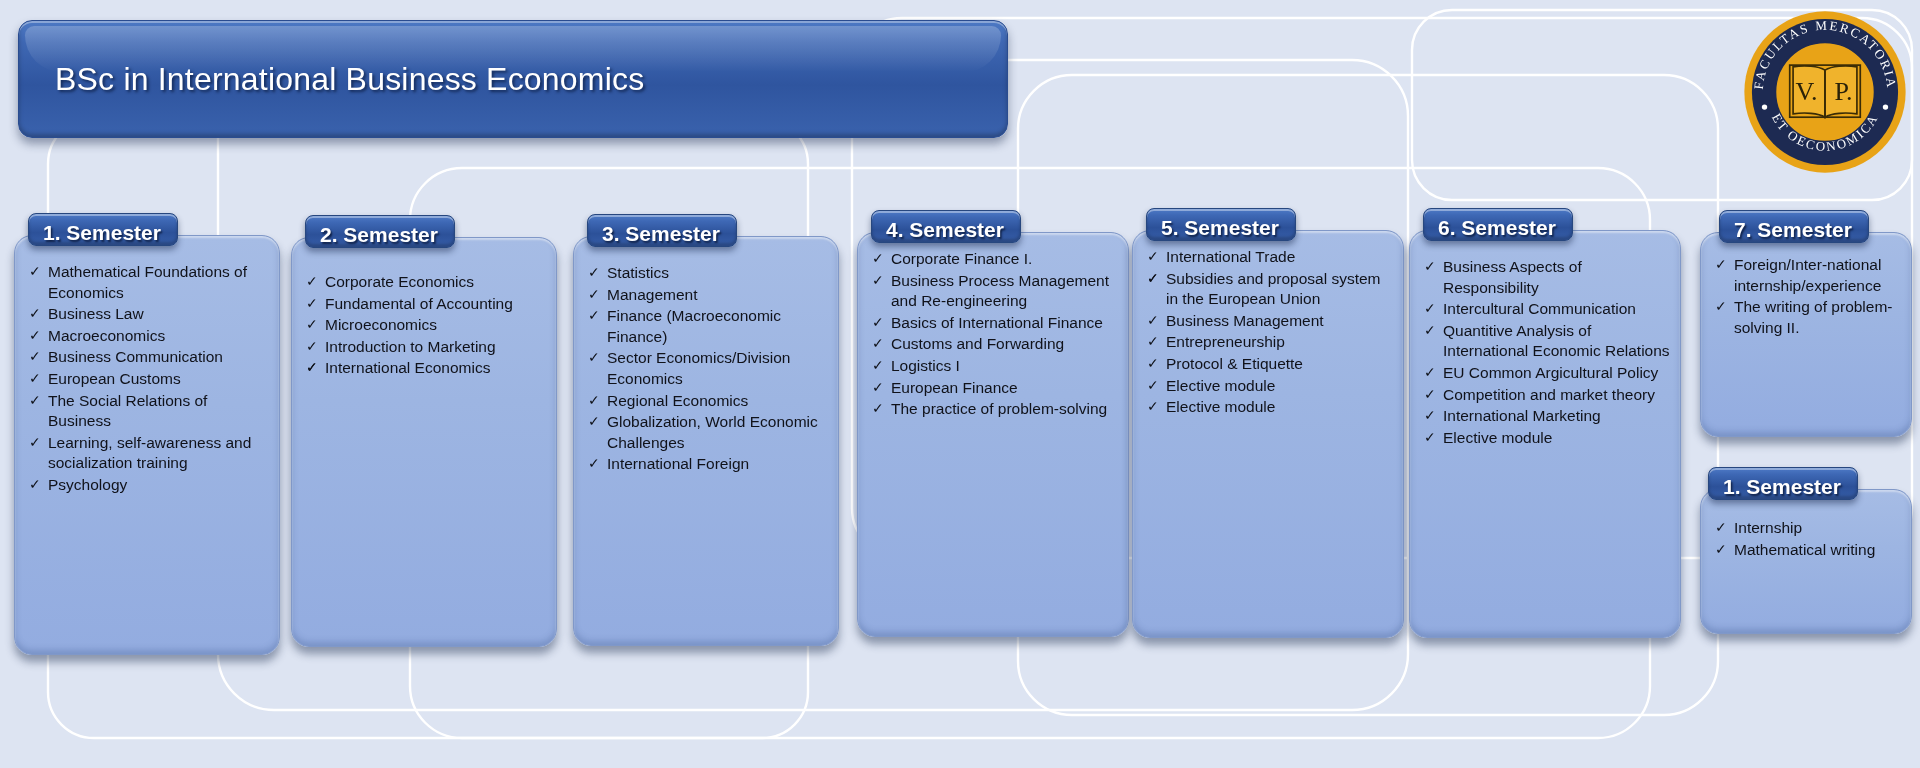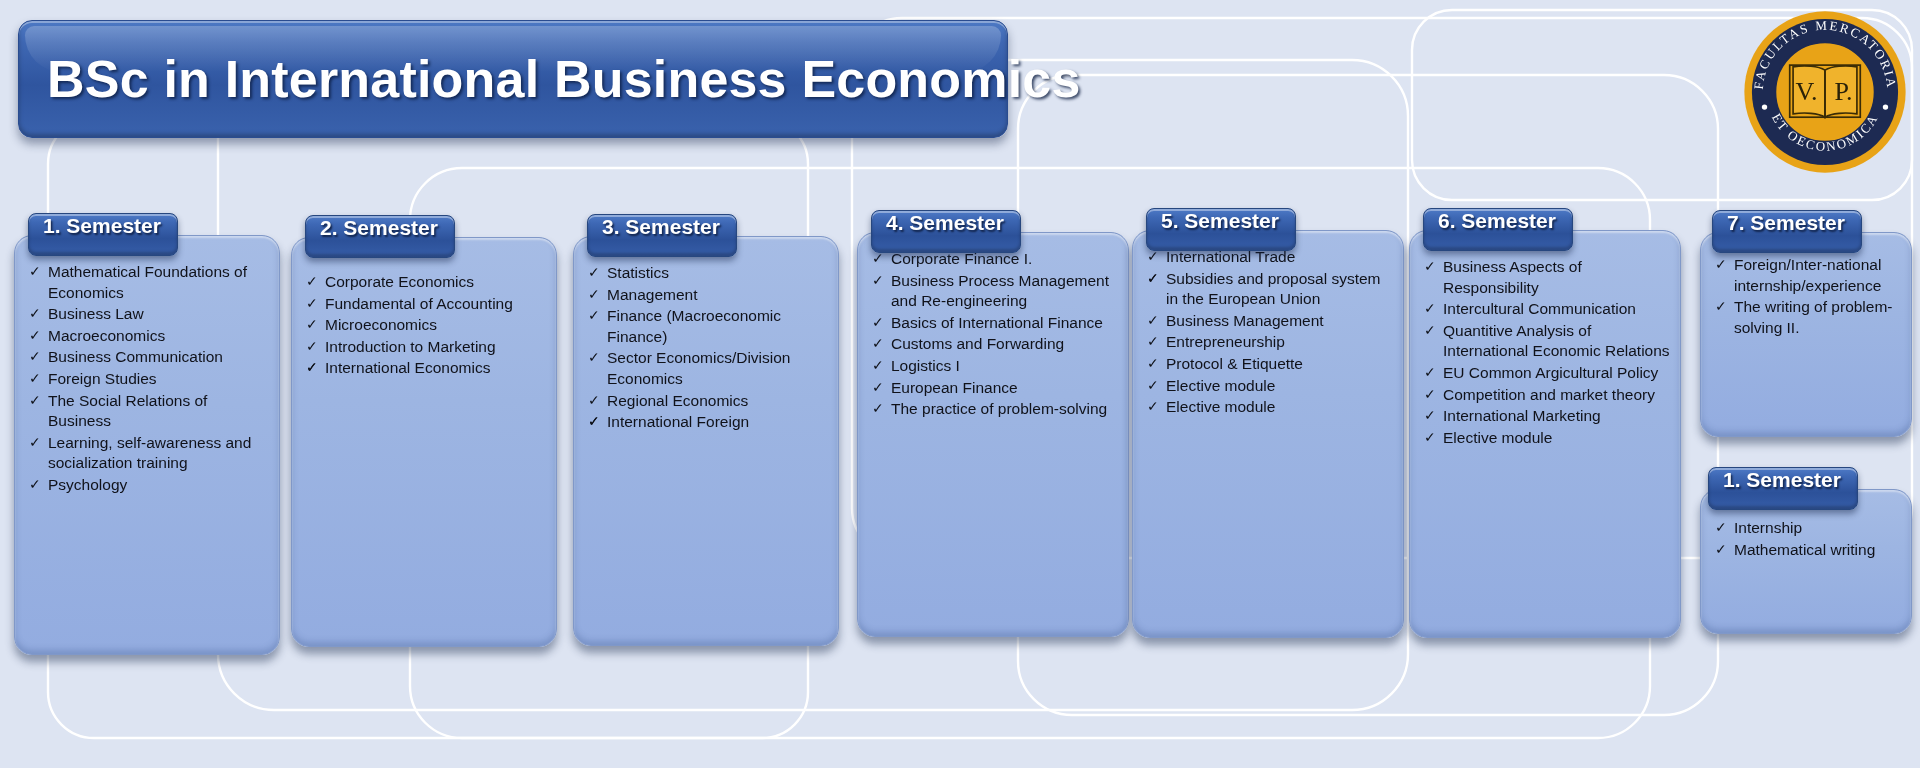--- a/index.html
+++ b/index.html
@@ -34,24 +34,24 @@
   #title-banner::after{
     content:"";
     position:absolute; left:6px; right:6px; top:5px; height:40%;
     border-radius:10px 10px 40px 40px;
     background:linear-gradient(180deg,rgba(255,255,255,.22),rgba(255,255,255,0));
     pointer-events:none;
   }
   #title-text{
     position:relative; z-index:2;
     color:#ffffff;
-    font-size:52px;
-    font-weight:bold;
+    font-size:32px;
+    font-weight:normal;
     letter-spacing:.2px;
-    padding-left:28px;
+    padding-left:36px;
     text-shadow: 2px 2px 3px rgba(10,25,60,.75);
     white-space:nowrap;
   }
 
   
   #seal{
     position:absolute;
     left:1741px; top:8px;
     width:168px; height:168px;
   }
@@ -68,29 +68,29 @@
     background:linear-gradient(180deg,#a6bce5 0%,#9db5e2 40%,#93ace0 100%);
     border:1px solid #8098c8;
     box-shadow: 0 7px 9px rgba(25,40,75,.42),
                 inset 0 2px 2px rgba(255,255,255,.45),
                 inset 0 -4px 6px rgba(60,85,140,.30);
     overflow:hidden;
   }
   .sem-head{
     position:absolute;
     left:14px; top:0;
-    height:43px;
+    height:33px;
     border-radius:8px;
     z-index:5;
     background:linear-gradient(180deg,#4e7ac6 0%,#3e68b5 20%,#2c5199 60%,#365da8 100%);
     border:1px solid #27477f;
     box-shadow: 0 4px 6px rgba(20,35,70,.45),
                 inset 0 2px 0 rgba(255,255,255,.38),
                 inset 0 -3px 3px rgba(0,0,0,.22);
-    display:flex; align-items:flex-start;
+    display:flex; align-items:flex-end;
     padding:0 16px 0 14px;
   }
   .sem-head-label{
     color:#fff;
     font-size:21px;
     font-weight:bold;
     text-shadow:1.5px 1.5px 2px rgba(8,20,50,.8);
     white-space:nowrap;
   }
   .sem-list{
@@ -166,21 +166,21 @@
 <div class="sem-card pad-top-md" style="left:14px; top:213px; width:266px;">
   <div class="sem-head">
     <span class="sem-head-label">1. Semester</span>
   </div>
   <div class="sem-body" style="height:420px;">
     <ul class="sem-list">
       <li><span class="tick">✓</span><span>Mathematical Foundations of Economics</span></li>
       <li><span class="tick">✓</span><span>Business Law</span></li>
       <li><span class="tick">✓</span><span>Macroeconomics</span></li>
       <li><span class="tick">✓</span><span>Business Communication</span></li>
-      <li><span class="tick">✓</span><span>Foreign Studies</span></li>
+      <li><span class="tick">✓</span><span>European Customs</span></li>
       <li><span class="tick">✓</span><span>The Social Relations of Business</span></li>
       <li><span class="tick">✓</span><span>Learning, self-awareness and socialization training</span></li>
       <li><span class="tick">✓</span><span>Psychology</span></li>
     </ul>
   </div>
 </div>
 
 <div class="sem-card pad-top-lg" style="left:291px; top:215px; width:266px;">
   <div class="sem-head">
     <span class="sem-head-label">2. Semester</span>
@@ -201,21 +201,21 @@
   <div class="sem-head">
     <span class="sem-head-label">3. Semester</span>
   </div>
   <div class="sem-body" style="height:410px;">
     <ul class="sem-list">
       <li><span class="tick">✓</span><span>Statistics</span></li>
       <li><span class="tick">✓</span><span>Management</span></li>
       <li><span class="tick">✓</span><span>Finance (Macroeconomic Finance)</span></li>
       <li><span class="tick">✓</span><span>Sector Economics/Division Economics</span></li>
       <li><span class="tick">✓</span><span>Regional Economics</span></li>
-      <li><span class="tick">✓</span></li>
+      <li><span class="tick">✓</span><span>Globalization, World Economic Challenges</span></li>
       <li><span class="tick">✓</span><span>International Foreign</span></li>
     </ul>
   </div>
 </div>
 
 <div class="sem-card" style="left:857px; top:210px; width:272px;">
   <div class="sem-head">
     <span class="sem-head-label">4. Semester</span>
   </div>
   <div class="sem-body" style="height:405px;">
@@ -260,21 +260,21 @@
       <li><span class="tick">✓</span><span>Quantitive Analysis of International Economic Relations</span></li>
       <li><span class="tick">✓</span><span>EU Common Argicultural Policy</span></li>
       <li><span class="tick">✓</span><span>Competition and market theory</span></li>
       <li><span class="tick">✓</span><span>International Marketing</span></li>
       <li><span class="tick">✓</span><span>Elective module</span></li>
     </ul>
   </div>
 </div>
 
 <div class="sem-card" style="left:1700px; top:210px; width:212px;">
-  <div class="sem-head" style="left:12px;">
+  <div class="sem-head" style="left:19px;">
     <span class="sem-head-label">7. Semester</span>
   </div>
   <div class="sem-body" style="height:205px;">
     <ul class="sem-list" style="padding-top:22px;">
       <li><span class="tick">✓</span><span>Foreign/Inter-national internship/experience</span></li>
       <li><span class="tick">✓</span><span>The writing of problem-solving II.</span></li>
     </ul>
   </div>
 </div>
 

